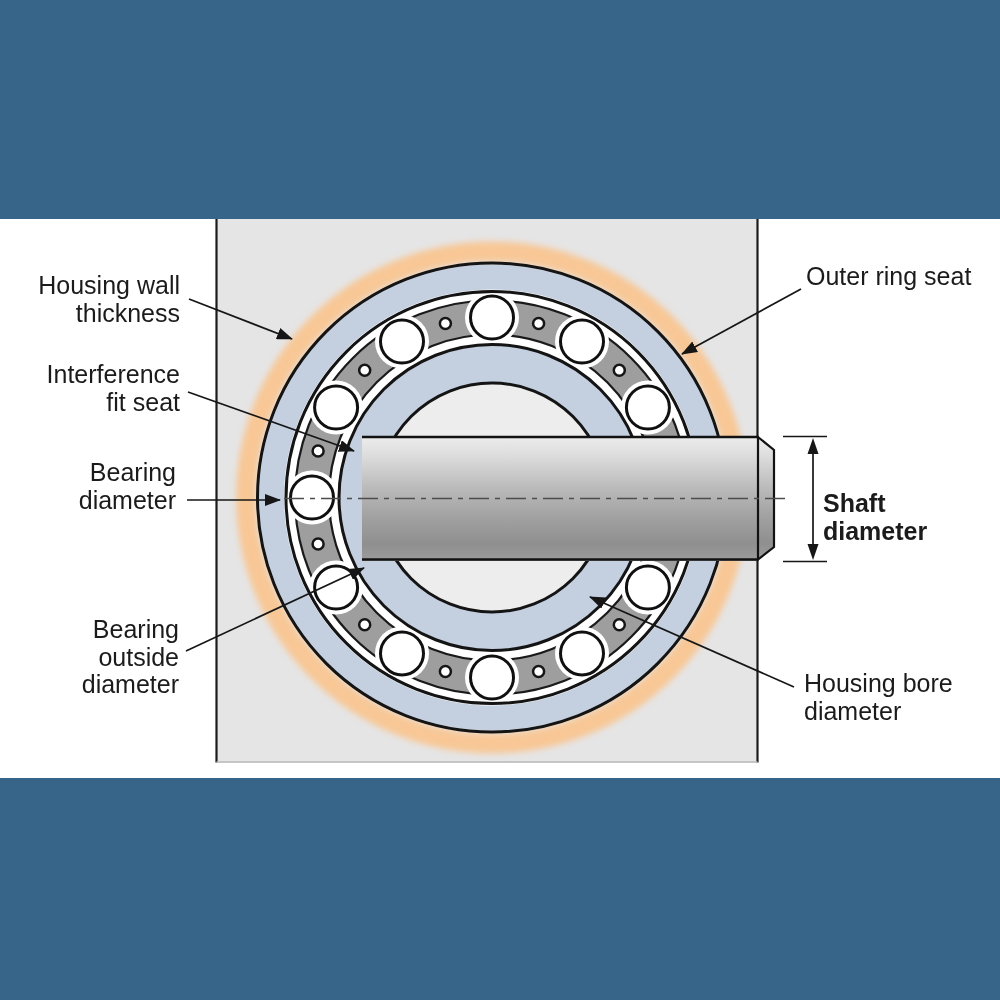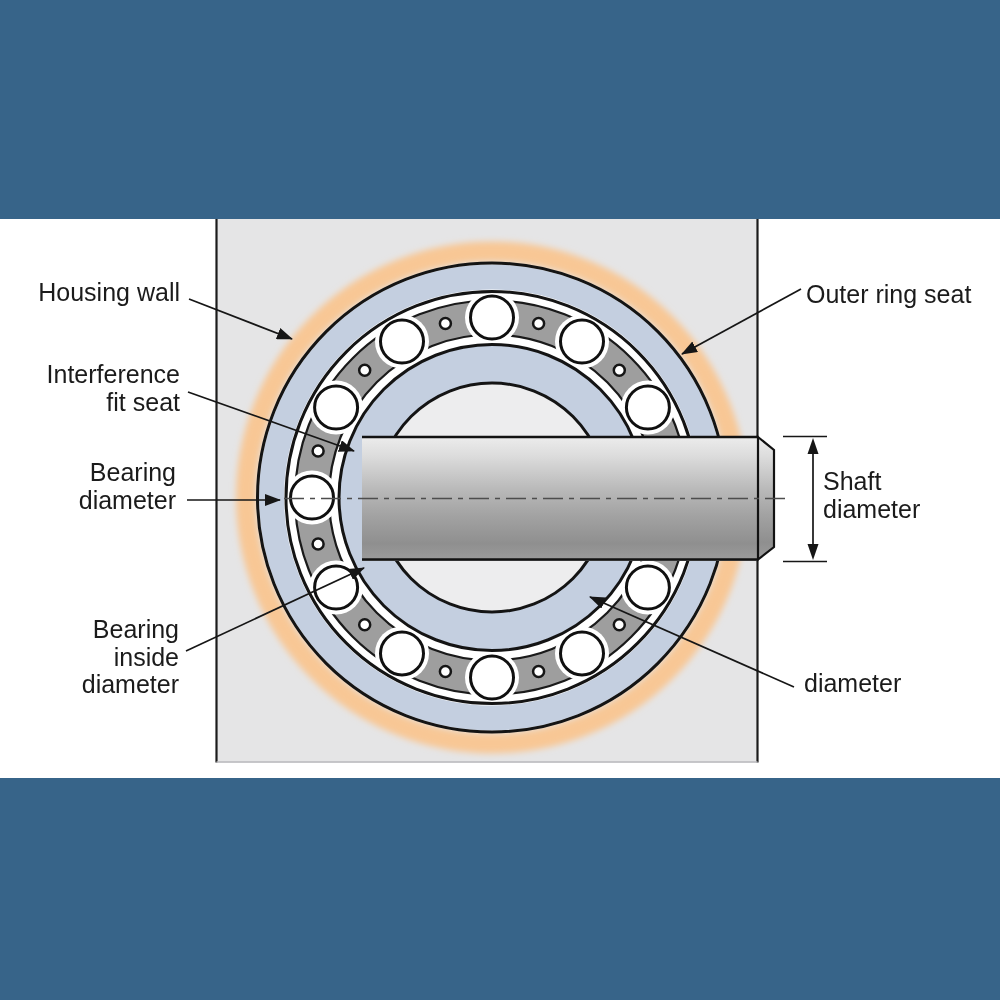--- a/index.html
+++ b/index.html
@@ -133,46 +133,48 @@
 
     <g stroke="#161616" fill="none">
       <line x1="783" y1="436.5" x2="827" y2="436.5" stroke-width="1.6"></line>
       <line x1="783" y1="561.5" x2="827" y2="561.5" stroke-width="1.6"></line>
       <line x1="813" y1="446" x2="813" y2="552" stroke-width="1.7"></line>
       <polygon points="813,438 807.5,454 818.5,454" fill="#161616" stroke="none"></polygon>
       <polygon points="813,560 807.5,544 818.5,544" fill="#161616" stroke="none"></polygon>
     </g>
   </svg>
 
-  <div class="lbl r" style="left:8px;top:279px;width:172px;">
+  <div class="lbl r" style="left:8px;top:272px;width:172px;">
     <span>Housing wall</span>
+    <span>thickness</span>
   </div>
 
   <div class="lbl r" style="left:8px;top:361px;width:172px;">
     <span>Interference</span>
     <span>fit seat</span>
   </div>
 
   <div class="lbl r" style="left:8px;top:459px;width:168px;">
     <span>Bearing</span>
     <span>diameter</span>
   </div>
 
   <div class="lbl r" style="left:8px;top:616px;width:171px;">
     <span>Bearing</span>
-    <span>inside</span>
+    <span>outside</span>
     <span>diameter</span>
   </div>
 
-  <div class="lbl" style="left:806px;top:281px;">
+  <div class="lbl" style="left:806px;top:263px;">
     <span>Outer ring seat</span>
   </div>
 
-  <div class="lbl" style="left:823px;top:468px;">
+  <div class="lbl" style="left:823px;top:490px;font-weight:bold;">
     <span>Shaft</span>
     <span>diameter</span>
   </div>
 
   <div class="lbl" style="left:804px;top:670px;">
+    <span>Housing bore</span>
     <span>diameter</span>
   </div>
 
 </div>
 
 </body></html>

